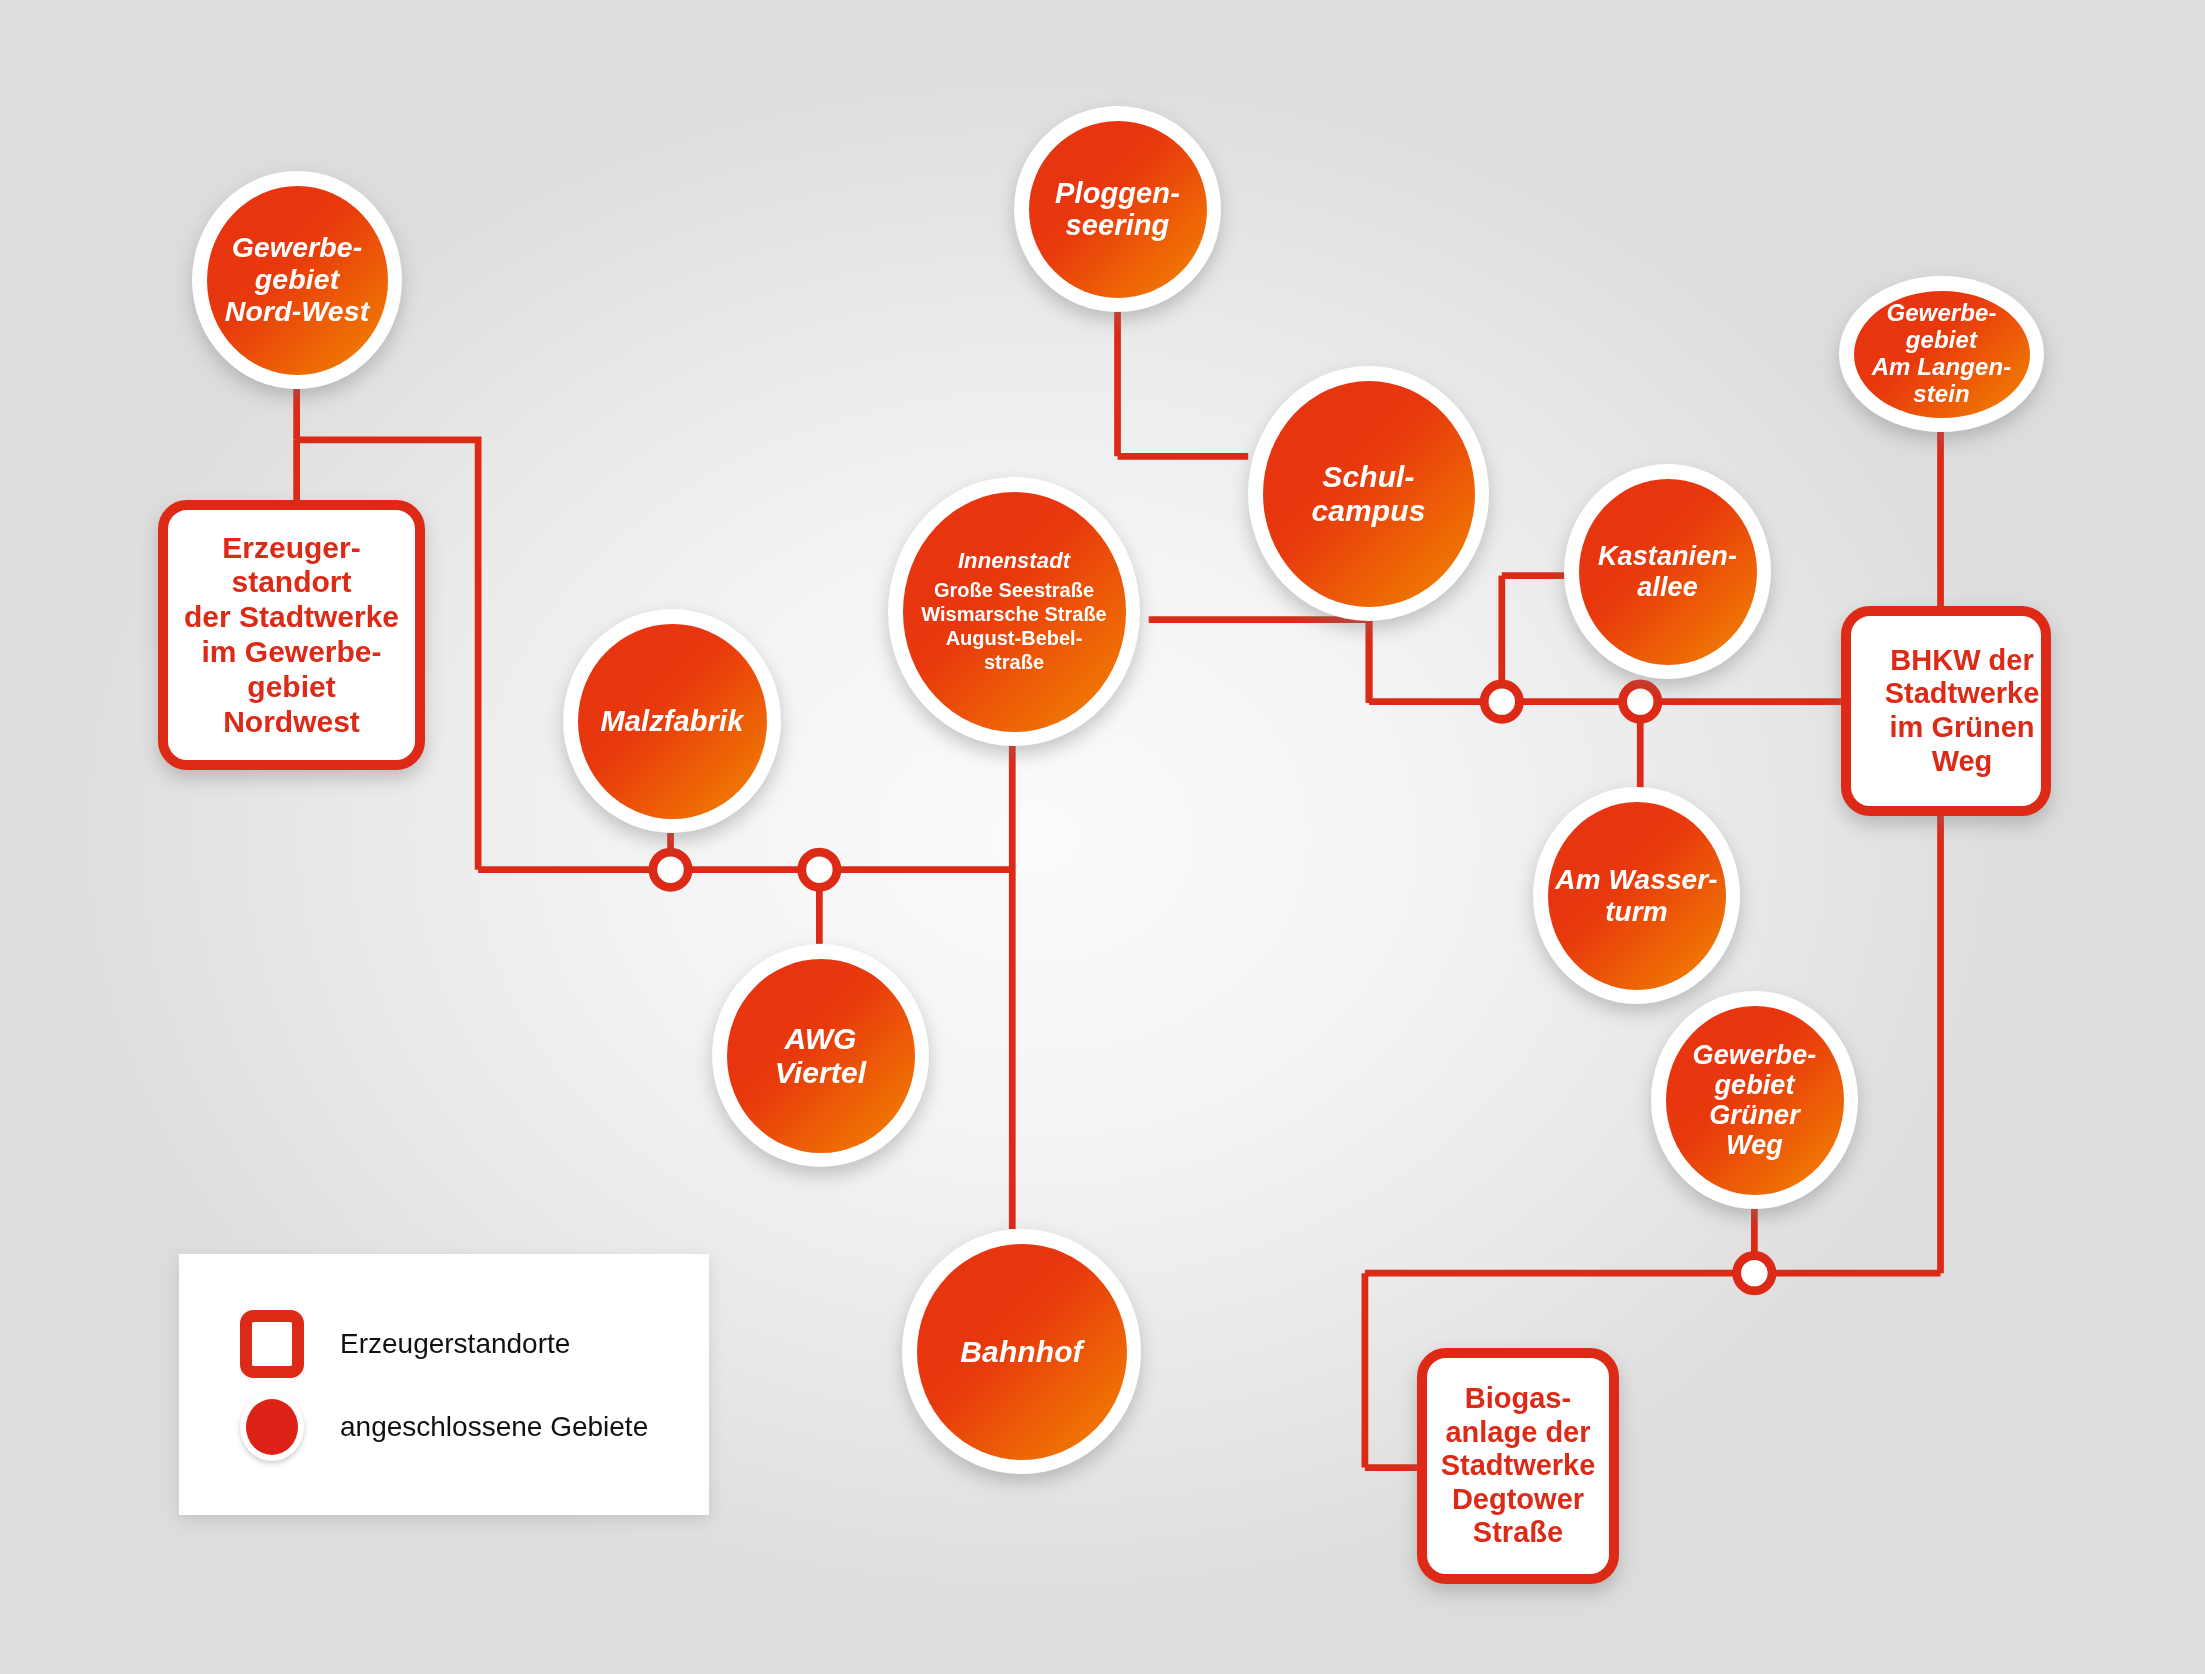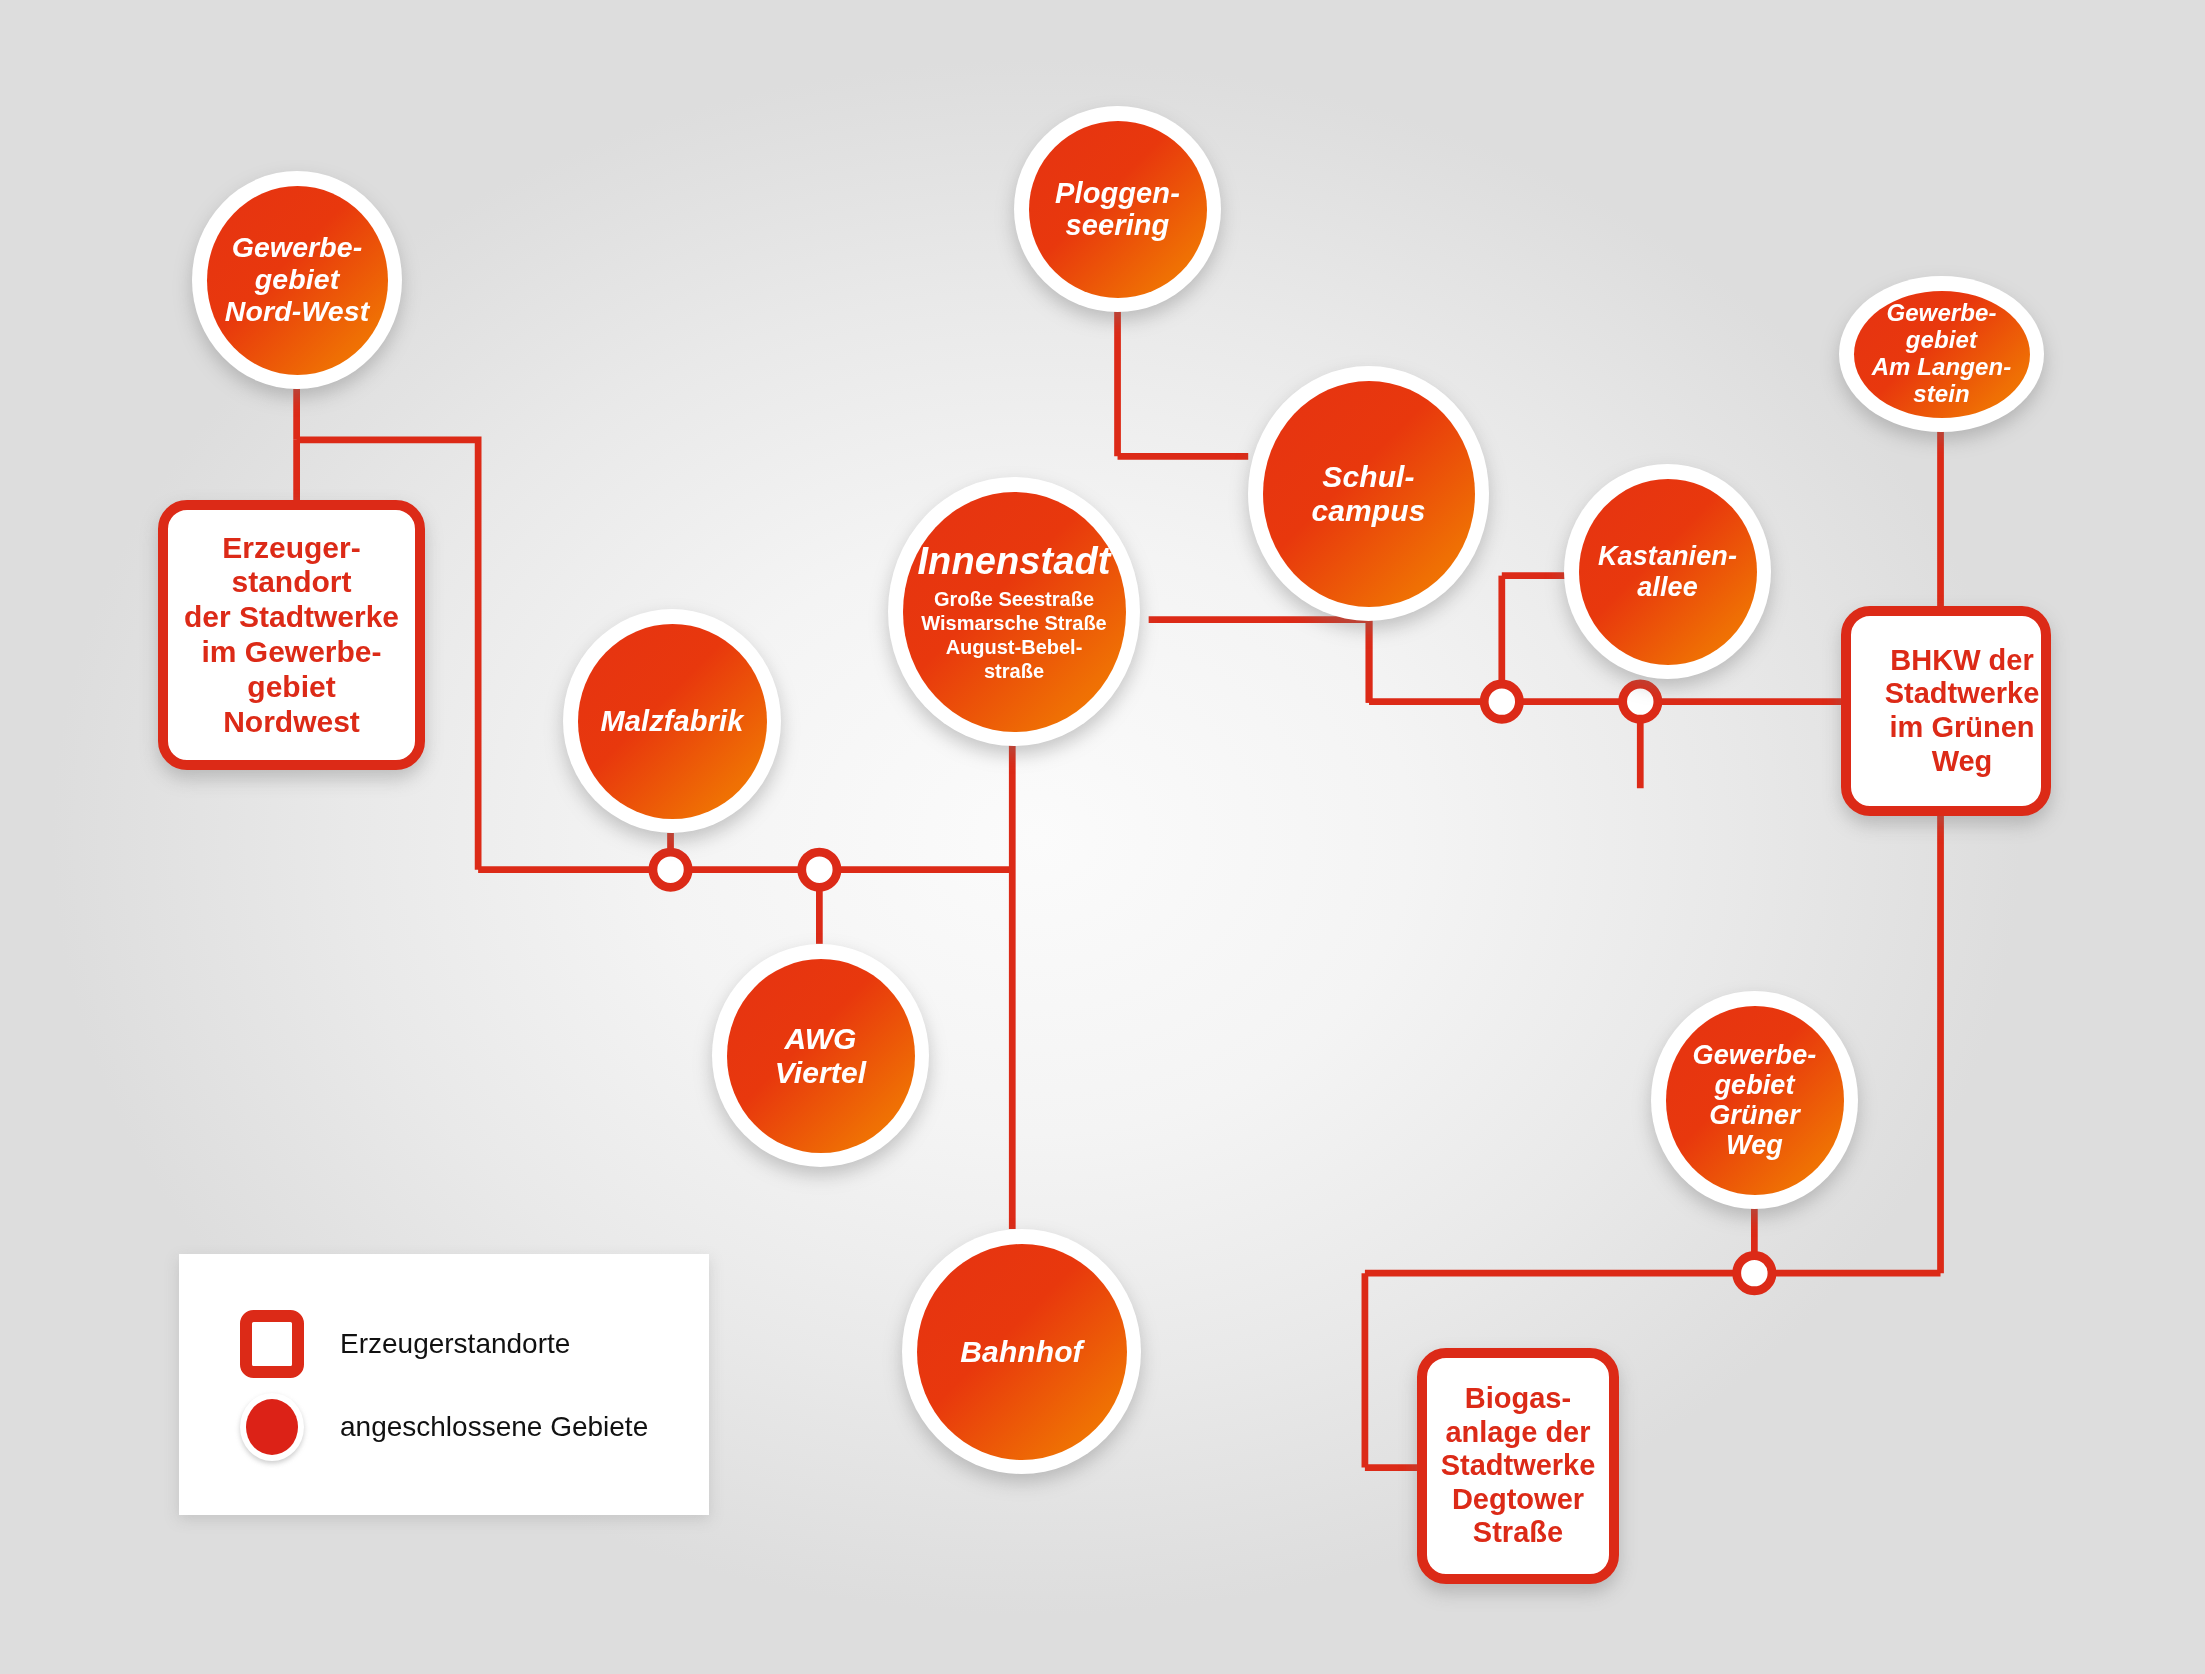--- a/index.html
+++ b/index.html
@@ -190,21 +190,21 @@
     <div class="disc">
       <div class="ttl" style="font-size:30px;">
         <div>Schul-</div>
         <div>campus</div>
       </div>
     </div>
   </div>
 
   <div class="cnode" style="left:888px;top:477px;width:252px;height:269px;">
     <div class="disc">
-      <div class="ttl" style="font-size:38px;">
+      <div class="ttl" style="font-size:22px;">
         <div>Innenstadt</div>
       </div>
       <div class="subs" style="font-size:20px;">
         <div>Große Seestraße</div>
         <div>Wismarsche Straße</div>
         <div>August-Bebel-</div>
         <div>straße</div>
       </div>
     </div>
   </div>
@@ -239,20 +239,28 @@
 
   <div class="rnode" style="left:1841px;top:606px;width:210px;height:210px;font-size:29px;padding-left:32px;">
     <div>
       <div>BHKW der</div>
       <div>Stadtwerke</div>
       <div>im Grünen</div>
       <div>Weg</div>
     </div>
   </div>
 
+  <div class="cnode" style="left:1533px;top:787px;width:207px;height:217px;">
+    <div class="disc">
+      <div class="ttl" style="font-size:28px;">
+        <div>Am Wasser-</div>
+        <div>turm</div>
+      </div>
+    </div>
+  </div>
 
   <div class="cnode" style="left:1651px;top:991px;width:207px;height:218px;">
     <div class="disc">
       <div class="ttl" style="font-size:27px;">
         <div>Gewerbe-</div>
         <div>gebiet</div>
         <div>Grüner</div>
         <div>Weg</div>
       </div>
     </div>

